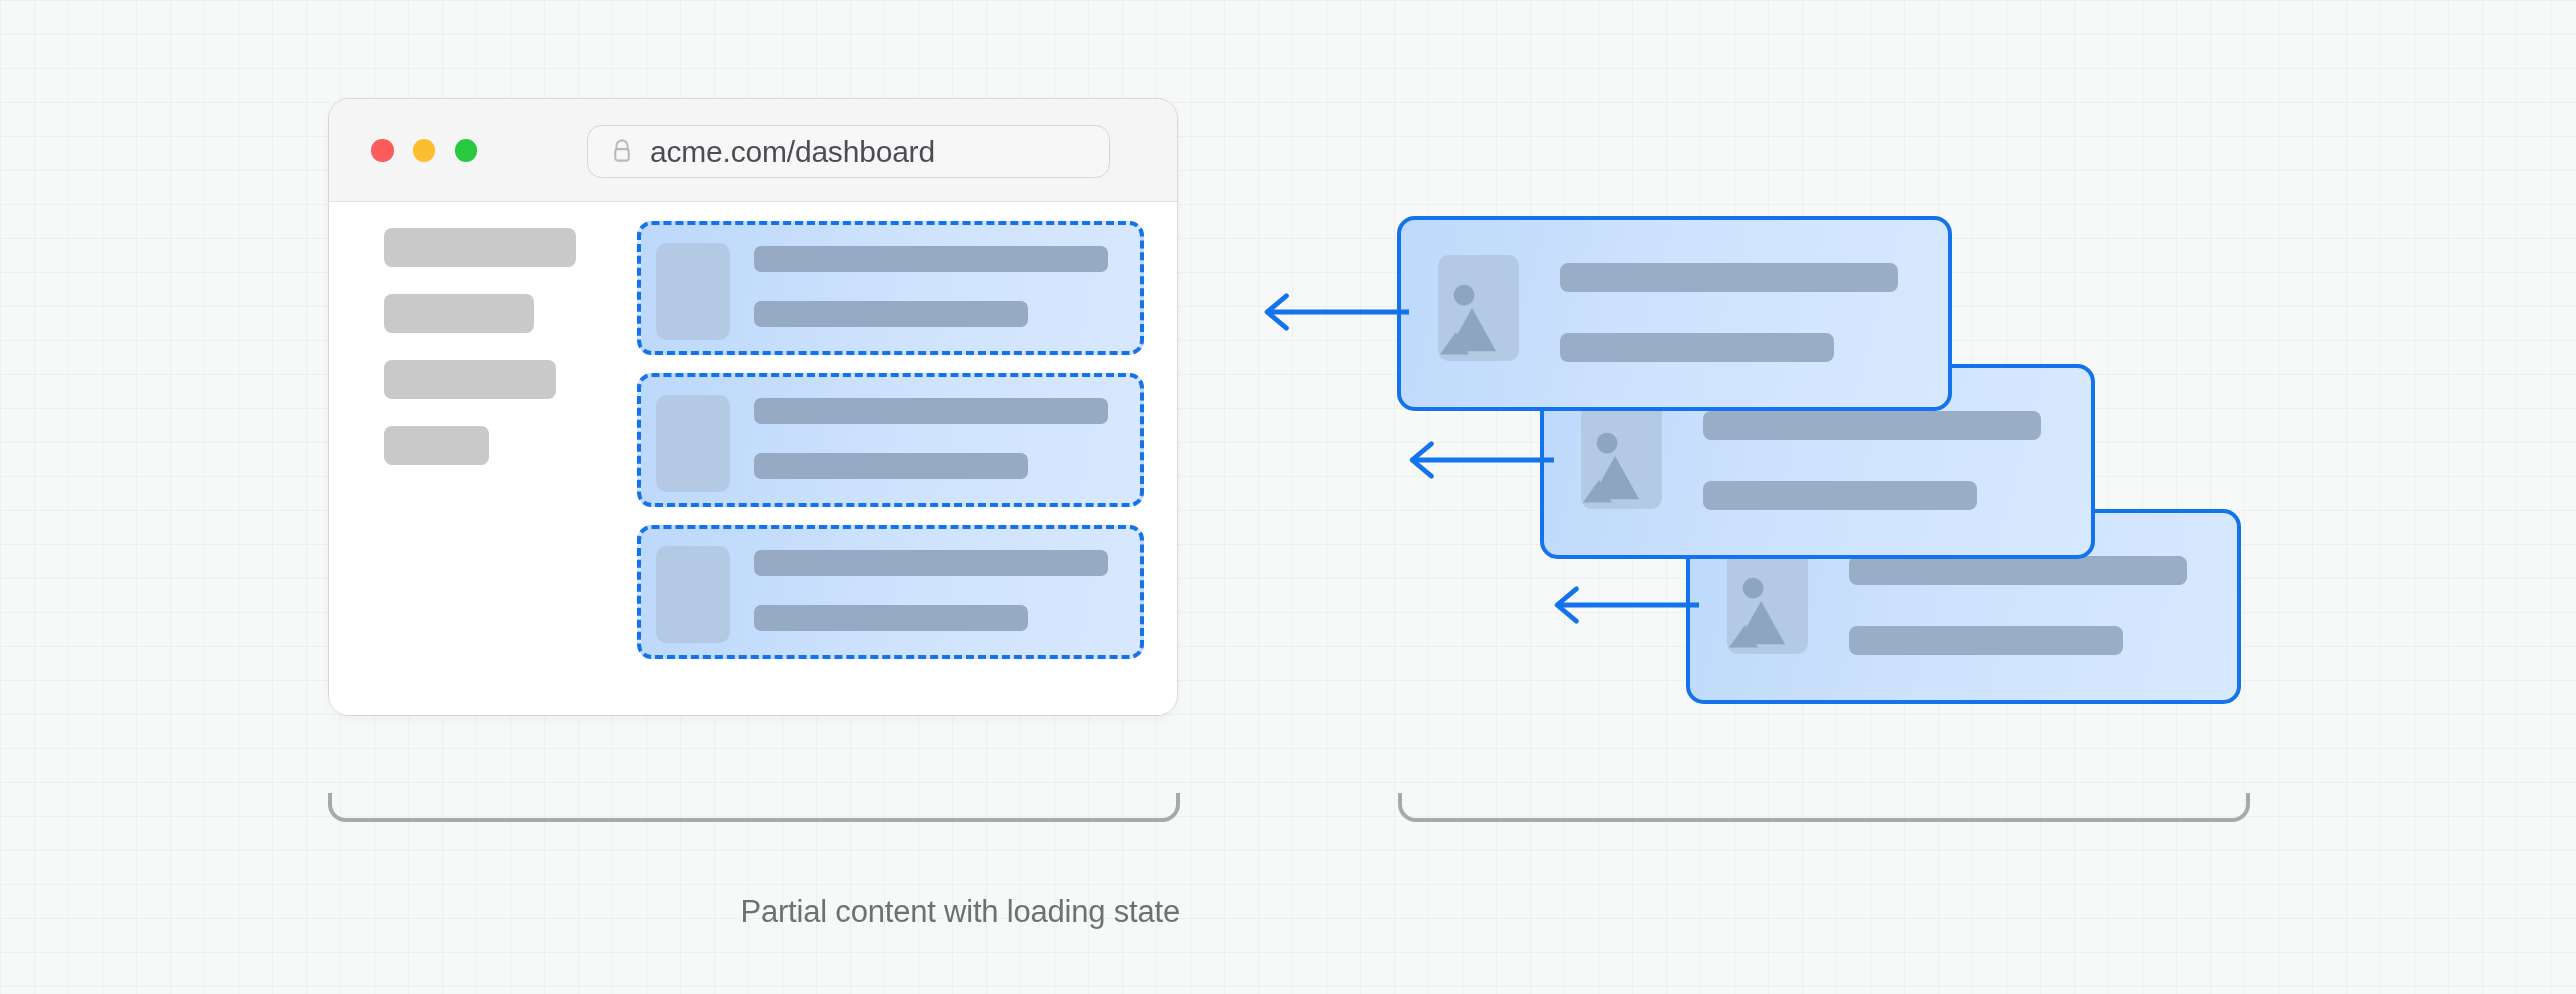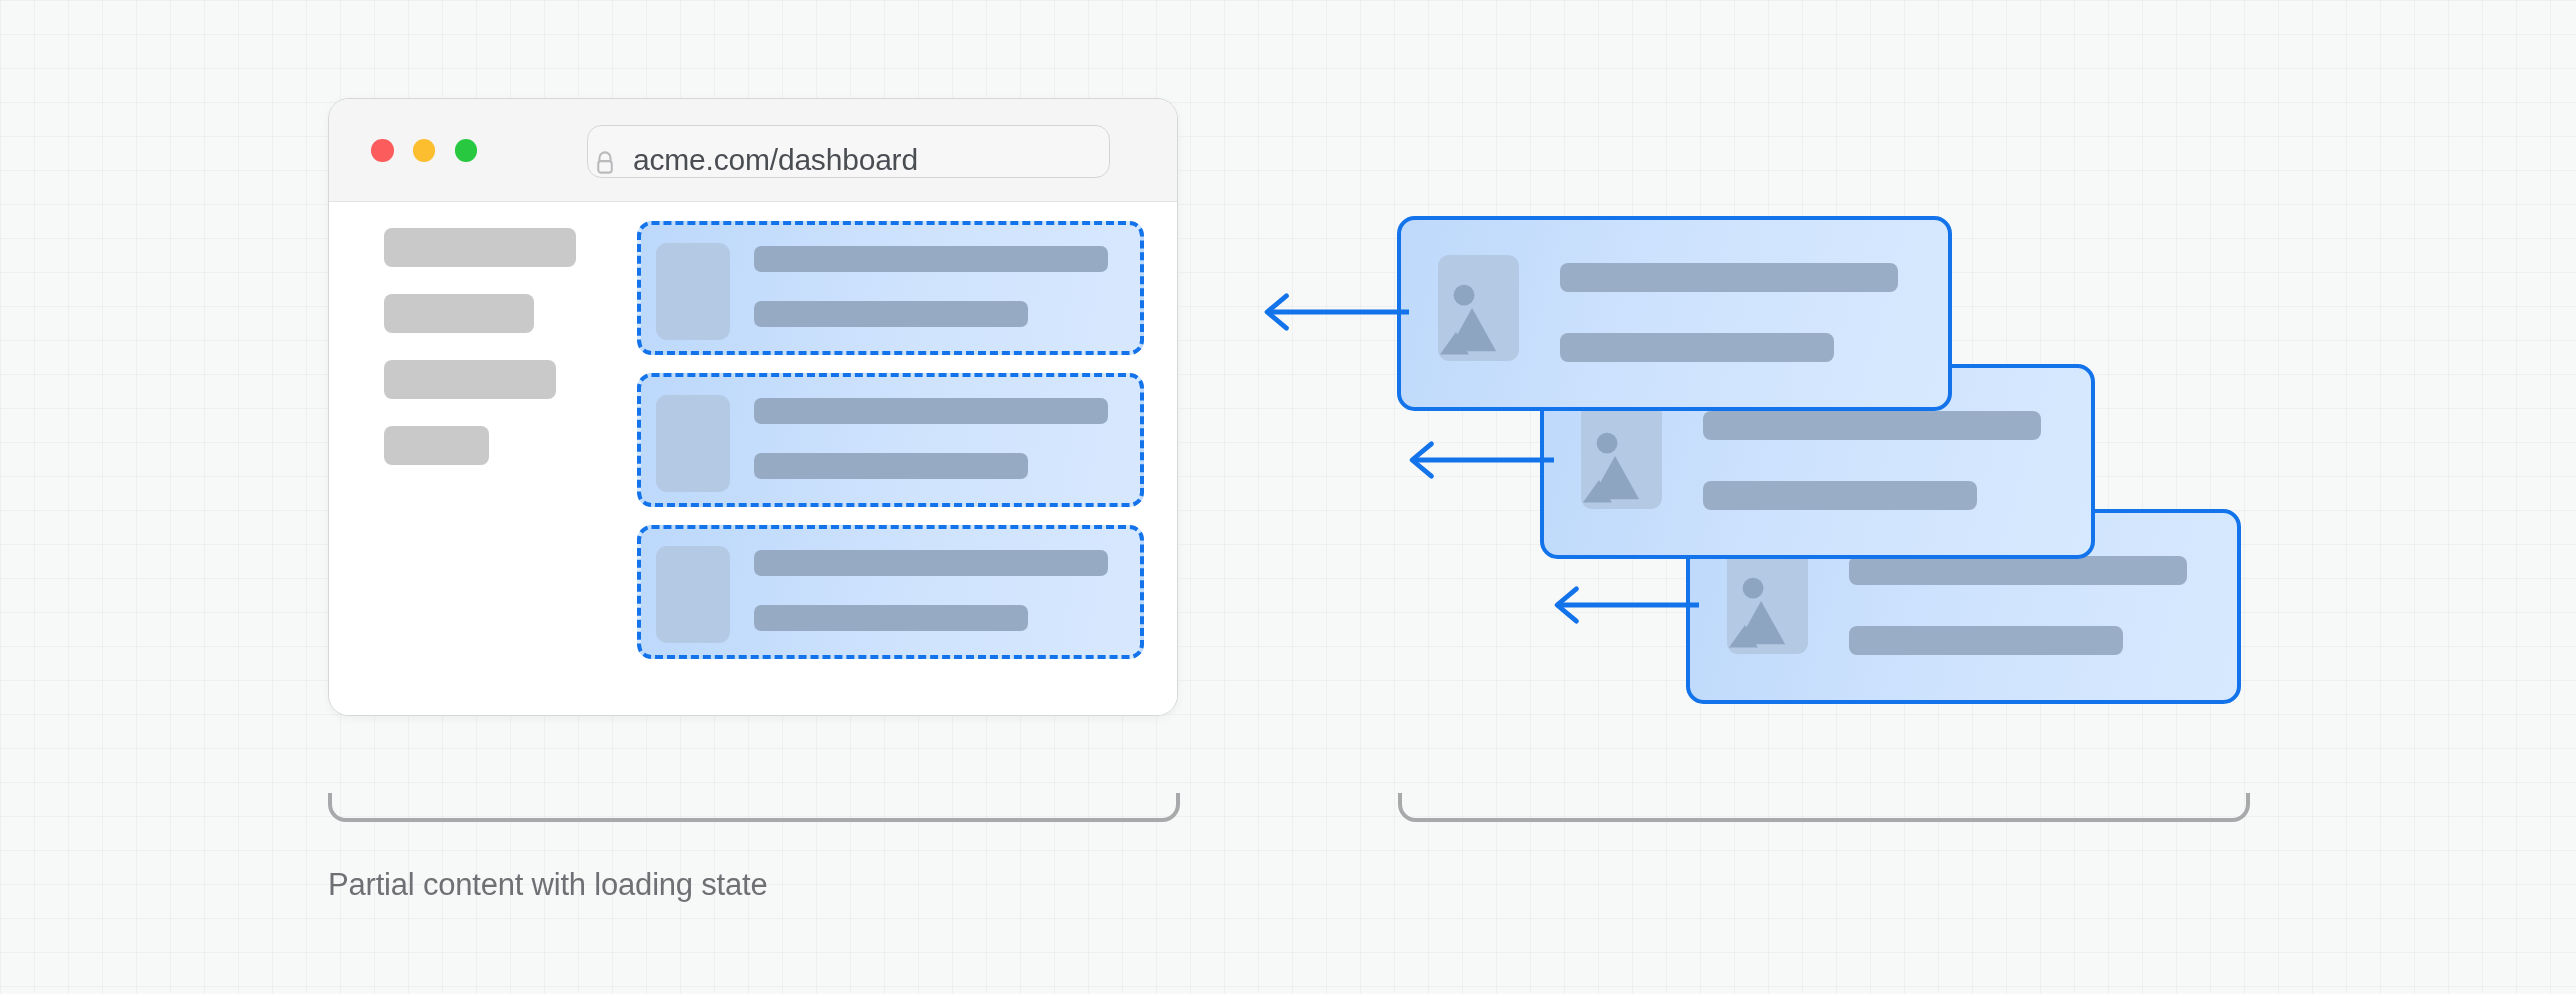--- a/index.html
+++ b/index.html
@@ -54,22 +54,22 @@
   .tl-green  { background: #28c840; }
 
   .url-bar {
     position: absolute;
     left: 258px; top: 26px;
     width: 523px; height: 53px;
     background: #f7f7f8;
     border: 1.6px solid #d3d4d6;
     border-radius: 14.5px;
     display: flex;
-    align-items: flex-end;
-    padding-left: 5px;
+    align-items: center;
+    padding-left: 22px;
     gap: 16px;
   }
   .lock-icon { flex: 0 0 auto; width: 24px; height: 27px; }
   .url-text {
     font-size: 30px;
     color: #4a4d52;
     letter-spacing: -0.2px;
     white-space: nowrap;
   }
 
@@ -130,23 +130,23 @@
     border: 4px solid #a8a9ab;
     border-top: none;
     border-bottom-left-radius: 17.7px;
     border-bottom-right-radius: 17.7px;
   }
   .bracket-left  { left: 328px;  top: 793px; width: 852px; }
   .bracket-right { left: 1398px; top: 793px; width: 852px; }
 
   .caption {
     position: absolute;
-    top: 867px;
+    top: 894px;
     width: 852px;
-    text-align: left;
+    text-align: right;
     font-size: 31px;
     color: #6e7073;
     letter-spacing: -0.2px;
   }
   .caption-left  { left: 328px; }
   .caption-right { left: 1398px; }
 
   
   .stream-card {
     position: absolute;

